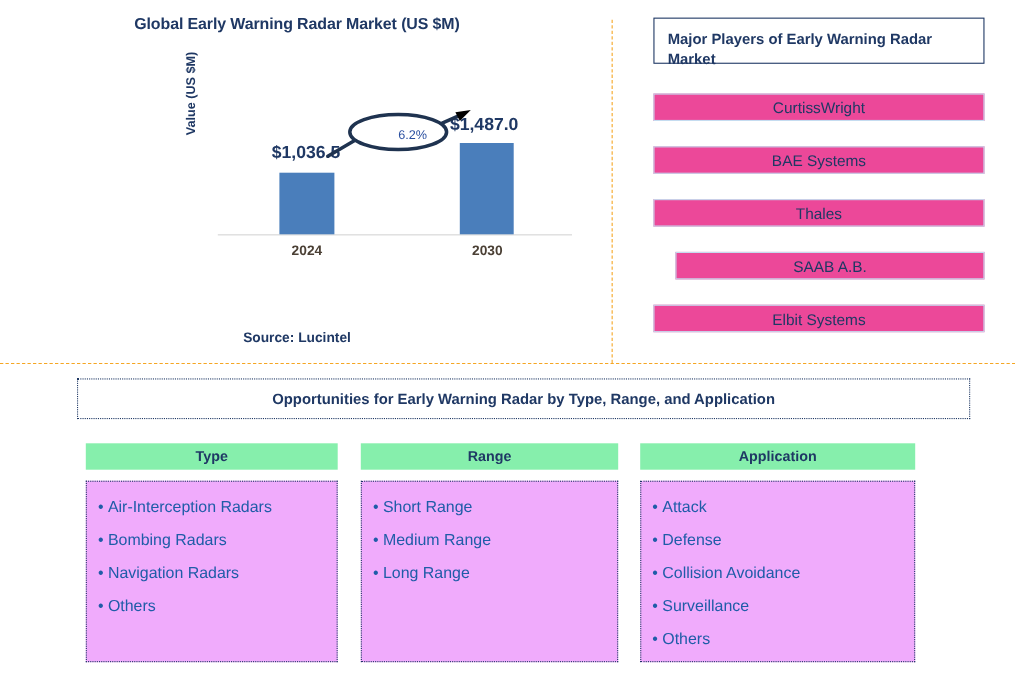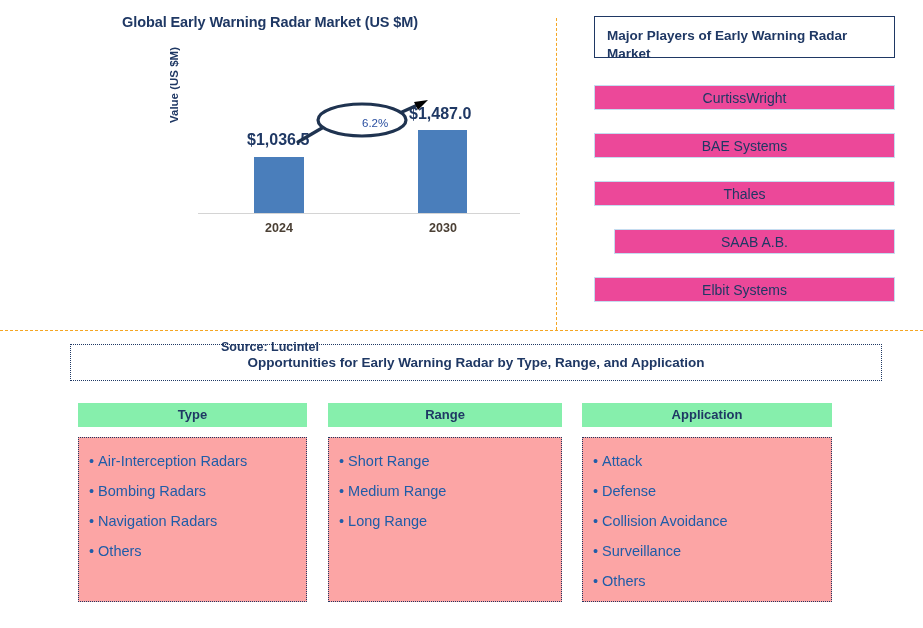--- a/index.html
+++ b/index.html
@@ -89,21 +89,20 @@
     margin-left: 44px;
   }
 
   #source-text {
     position: absolute;
     left: 0; top: 300px; width: 540px;
     text-align: center;
     font-size: 12.5px;
     font-weight: bold;
     color: #1f3864;
-    margin-top: 40px;
   }
 
   
   #divider-vertical {
     position: absolute;
     left: 556px; top: 18px;
     width: 0; height: 312px;
     border-left: 1.5px dashed #f5a623;
   }
   #divider-horizontal {
@@ -174,21 +173,21 @@
     color: #1f3864;
     height: 24px;
     line-height: 24px;
   }
   .category-box {
     margin-top: 10px;
     border: 1.4px dotted #1f3864;
     box-sizing: border-box;
     height: 165px;
     padding: 8px 10px 0 10px;
-    background: #fca5a5;
+    background: #f0abfc;
   }
   .category-box ul {
     margin: 0;
     padding: 0;
     list-style: none;
   }
   .category-box li {
     font-size: 14.5px;
     color: #1f5ca8;
     line-height: 30px;

